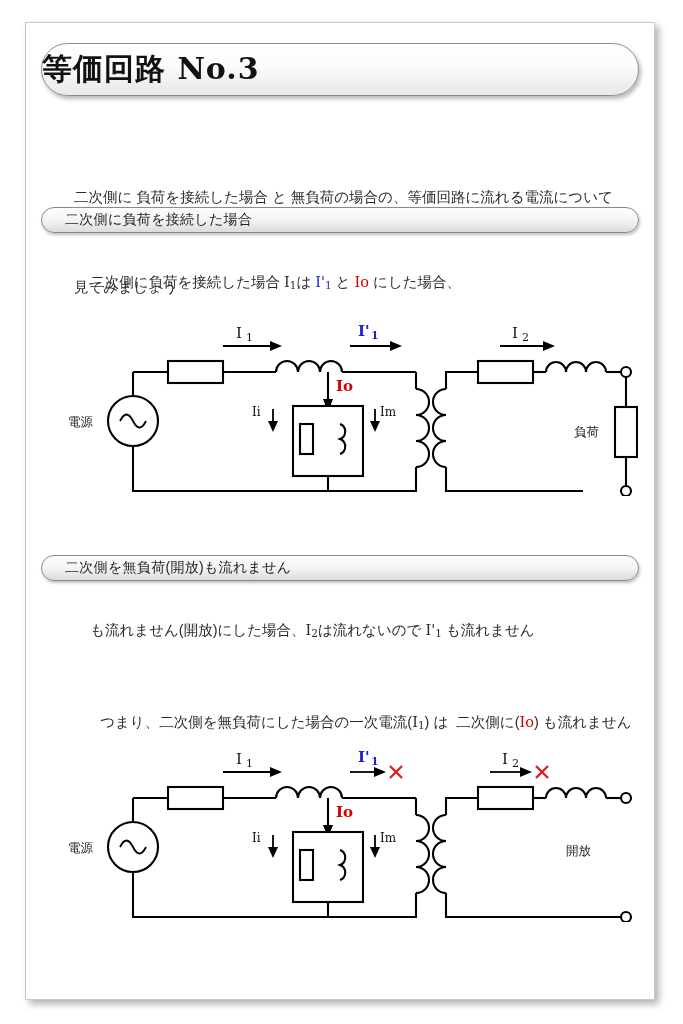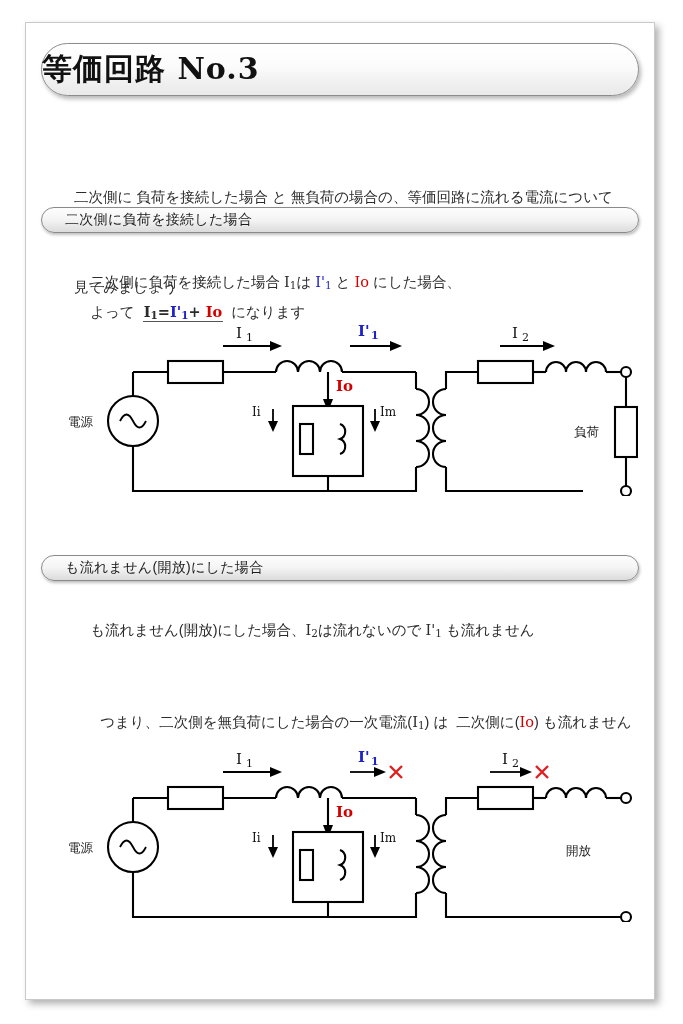--- a/index.html
+++ b/index.html
@@ -113,23 +113,20 @@
   </div>
 
   <div class="sec-pill" style="top:184px;">
     <span>二次側に負荷を接続した場合</span>
   </div>
 
   <div class="para" style="left:20px;top:214px;">
     <span>二次側に負荷を接続した場合 </span><span class="mt">I</span><span class="mt sub">1</span><span>は </span><span class="mt blue">I'</span><span class="mt blue sub">1</span><span> と </span><span class="mt red">Io</span><span> にした場合、</span>
   </div>
 
-  <div class="para eqline" style="left:20px;top:244px;">
-    <span>よって  </span><span class="eq"><span class="mt">I</span><span class="mt sub">1</span><span class="mt">=</span><span class="mt blue">I'</span><span class="mt blue sub">1</span><span class="mt">+ </span><span class="mt red">Io</span></span><span>  になります</span>
-  </div>
 
   <div class="circuit" style="top:288px;">
     <svg width="600" height="185" viewBox="0 0 600 185">
 
       <path class="wire" d="M95 61 L95 85"></path>
       <path class="wire" d="M95 135 L95 180 L290 180"></path>
       <circle class="wire" cx="95" cy="110" r="25"></circle>
       <path class="wire-thin" d="M82 110 q6.5 -13 13 0 q6.5 13 13 0"></path>
       <text class="lbl-jp" x="30" y="115">電源</text>
 
@@ -186,21 +183,21 @@
       <circle class="term" cx="588" cy="61" r="5"></circle>
       <circle class="term" cx="588" cy="180" r="5"></circle>
       <path class="wire" d="M588 66 L588 96"></path>
       <rect class="boxc" x="577" y="96" width="22" height="50"></rect>
       <path class="wire" d="M588 146 L588 175"></path>
       <text class="lbl-jp" x="536" y="125">負荷</text>
     </svg>
   </div>
 
   <div class="sec-pill" style="top:532px;">
-    <span>も流れません(開放)にした場合</span>
+    <span>二次側を無負荷(開放)も流れません</span>
   </div>
 
   <div class="para" style="left:20px;top:562px;">
     <span>も流れません(開放)にした場合、</span><span class="mt">I</span><span class="mt sub">2</span><span>は流れないので </span><span class="mt">I'</span><span class="mt sub">1</span><span> も流れません</span>
   </div>
 
 
   <div class="para" style="left:30px;top:654px;">
     <span>つまり、二次側を無負荷にした場合の一次電流(</span><span class="mt">I</span><span class="mt sub">1</span><span>) は  二次側に(</span><span class="mt red">Io</span><span>) も流れません</span>
   </div>

